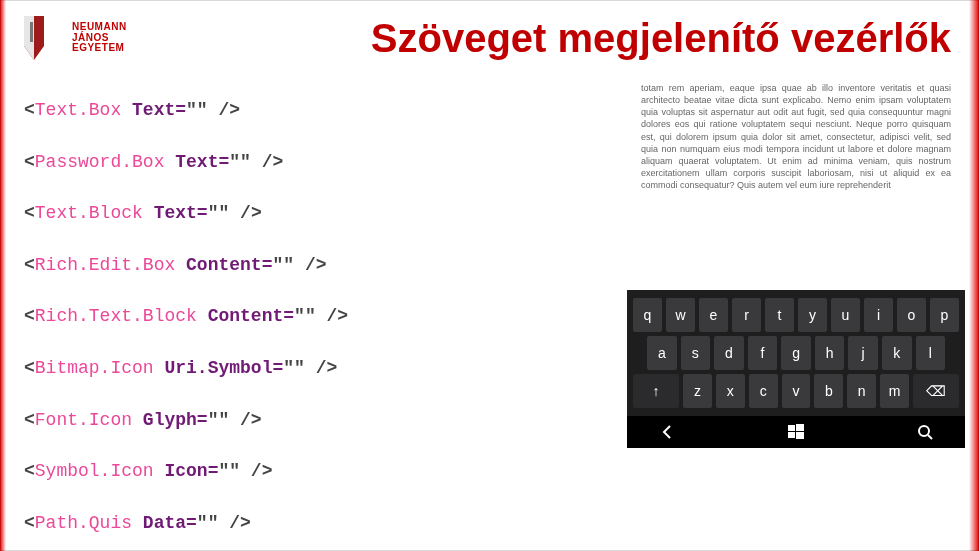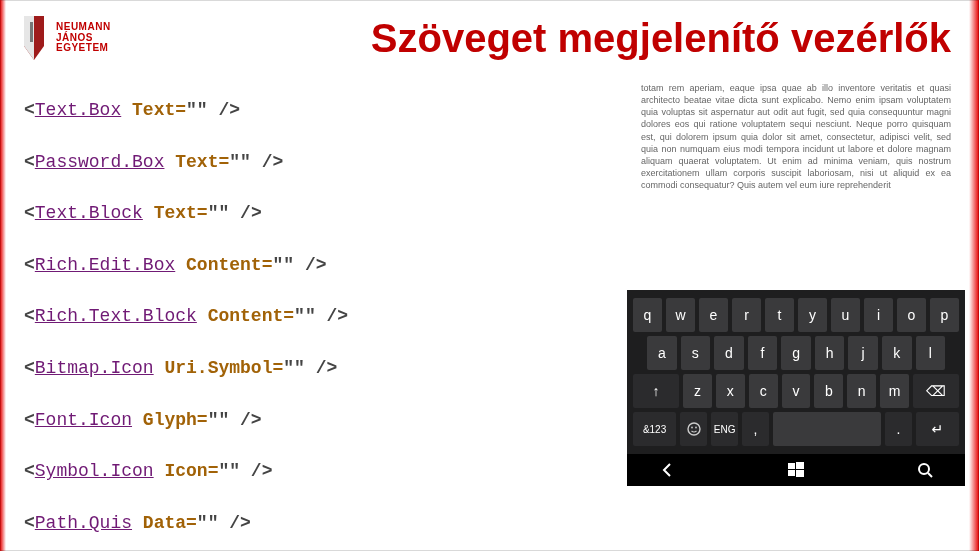--- a/index.html
+++ b/index.html
@@ -23,21 +23,21 @@
   }
   .logo {
     position: absolute;
     top: 14px; left: 18px;
     display: flex; align-items: center; gap: 8px;
   }
   .logo-shield {
     width: 30px; height: 48px; position: relative;
   }
   .logo-shield svg { display: block; }
-  .logo-text { line-height: 1.05; }
+  .logo-text { line-height: 1.05; margin-left: 16px; }
   .logo-text div {
     font-size: 10px; font-weight: 700; color: #c00000;
     letter-spacing: .5px;
   }
   .title {
     position: absolute;
     top: 16px; right: 28px;
     font-size: 40px;
     font-weight: 700;
     color: #c00000;
@@ -45,22 +45,22 @@
   }
   .code-list {
     position: absolute;
     left: 24px; top: 100px;
     font-family: Consolas, "Courier New", monospace;
     font-size: 18px;
     line-height: 1.2;
   }
   .code-line { margin-bottom: 30px; white-space: pre; }
   .tok-bracket { color: #444; font-weight: 600; }
-  .tok-tag { color: #701a75; text-decoration: underline; }
-  .tok-attr { color: #a16207; font-weight: 600; }
+  .tok-tag { color: #ec4899; }
+  .tok-attr { color: #701a75; font-weight: 600; }
   .tok-eq { color: #444; font-weight: 600; }
 
   .lorem {
     position: absolute;
     top: 82px; right: 28px;
     width: 310px;
     font-size: 9px;
     line-height: 1.35;
     color: #666;
     text-align: justify;
@@ -182,36 +182,20 @@
         <div class="key dark grow2">↑</div>
         <div class="key">z</div>
         <div class="key">x</div>
         <div class="key">c</div>
         <div class="key">v</div>
         <div class="key">b</div>
         <div class="key">n</div>
         <div class="key">m</div>
         <div class="key dark grow2">⌫</div>
       </div>
-    <div class="kbd-row" id="kbd-row4">
-        <div class="key dark small-text grow2">&amp;123</div>
-        <div class="key dark">
-          <svg width="16" height="16" viewBox="0 0 16 16">
-            <circle cx="8" cy="8" r="6" stroke="#ccc" stroke-width="1.4" fill="none"></circle>
-            <circle cx="6" cy="6.5" r="0.9" fill="#ccc"></circle>
-            <circle cx="10" cy="6.5" r="0.9" fill="#ccc"></circle>
-            <path d="M5.5 10 Q8 12 10.5 10" stroke="#ccc" stroke-width="1.2" fill="none"></path>
-          </svg>
-        </div>
-        <div class="key dark small-text">ENG</div>
-        <div class="key dark">,</div>
-        <div class="key" style="flex: 4 1 0px;"></div>
-        <div class="key dark">.</div>
-        <div class="key dark grow2">↵</div>
-      </div>
   </div>
   <div class="nav-bar">
     <div class="nav-item">
       <svg width="18" height="18" viewBox="0 0 18 18">
           <path d="M12 3 L6 9 L12 15" stroke="#fff" stroke-width="2" fill="none"></path>
         </svg>
     </div>
     <div class="nav-item">
       <svg width="18" height="18" viewBox="0 0 18 18">
         <rect x="1" y="2" width="7" height="6" fill="#fff"></rect>

